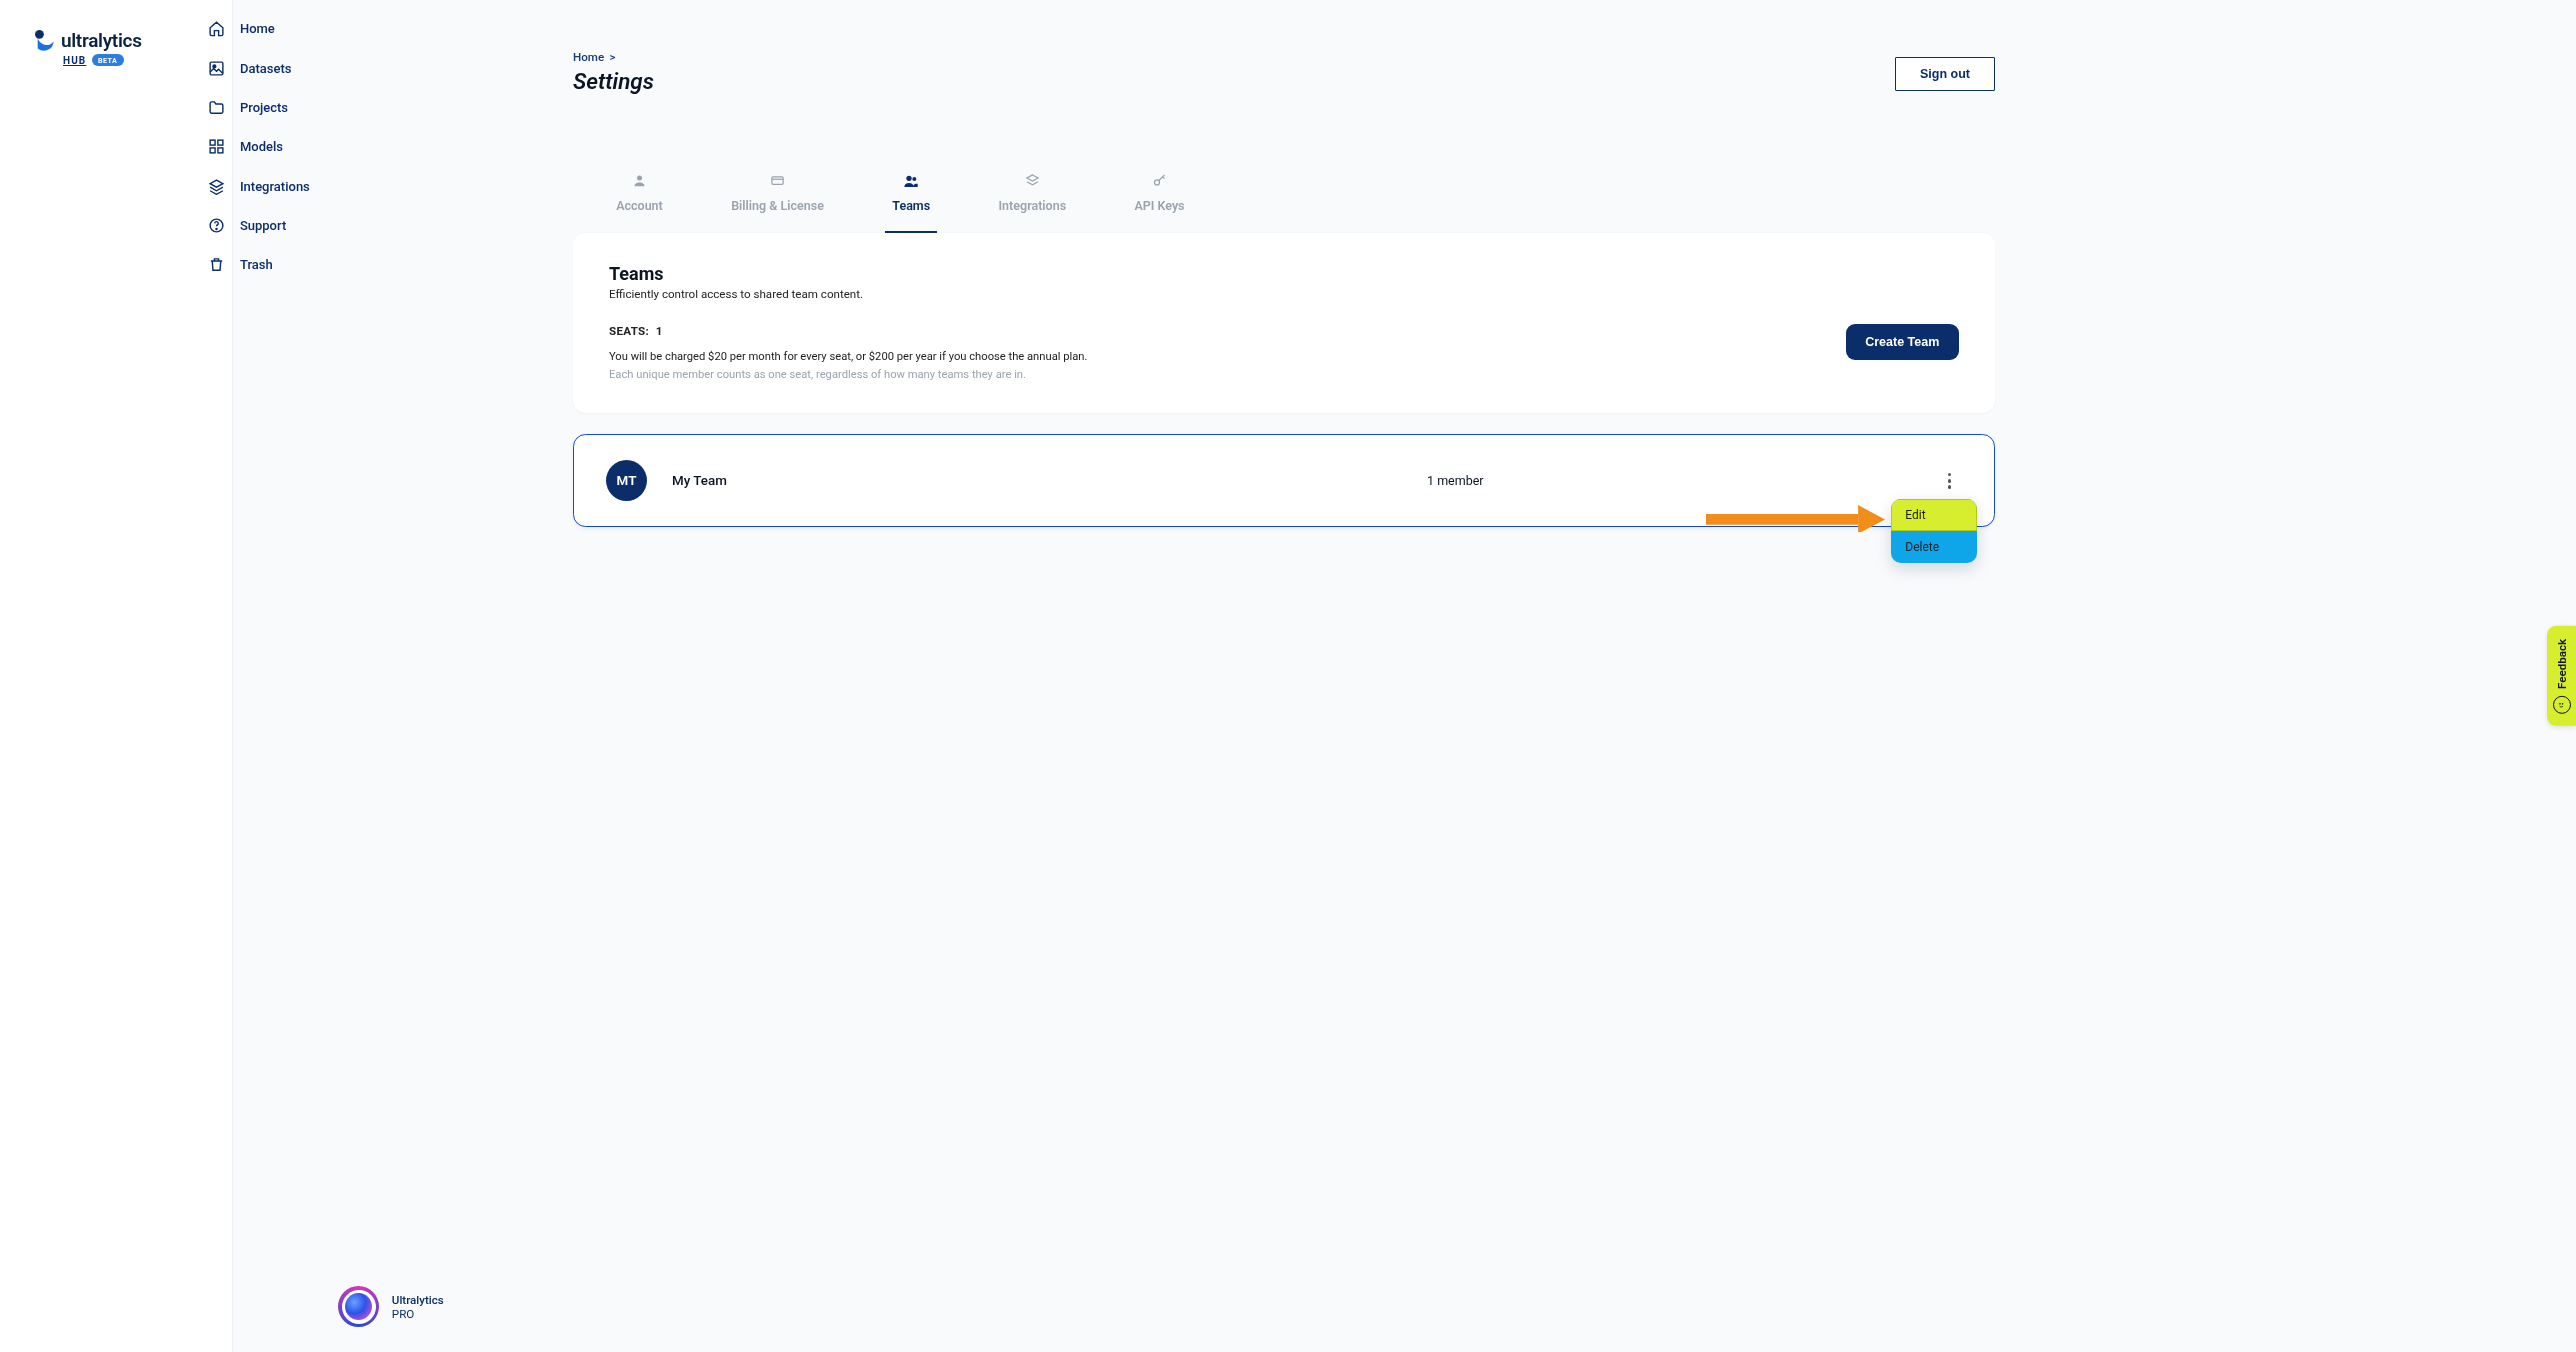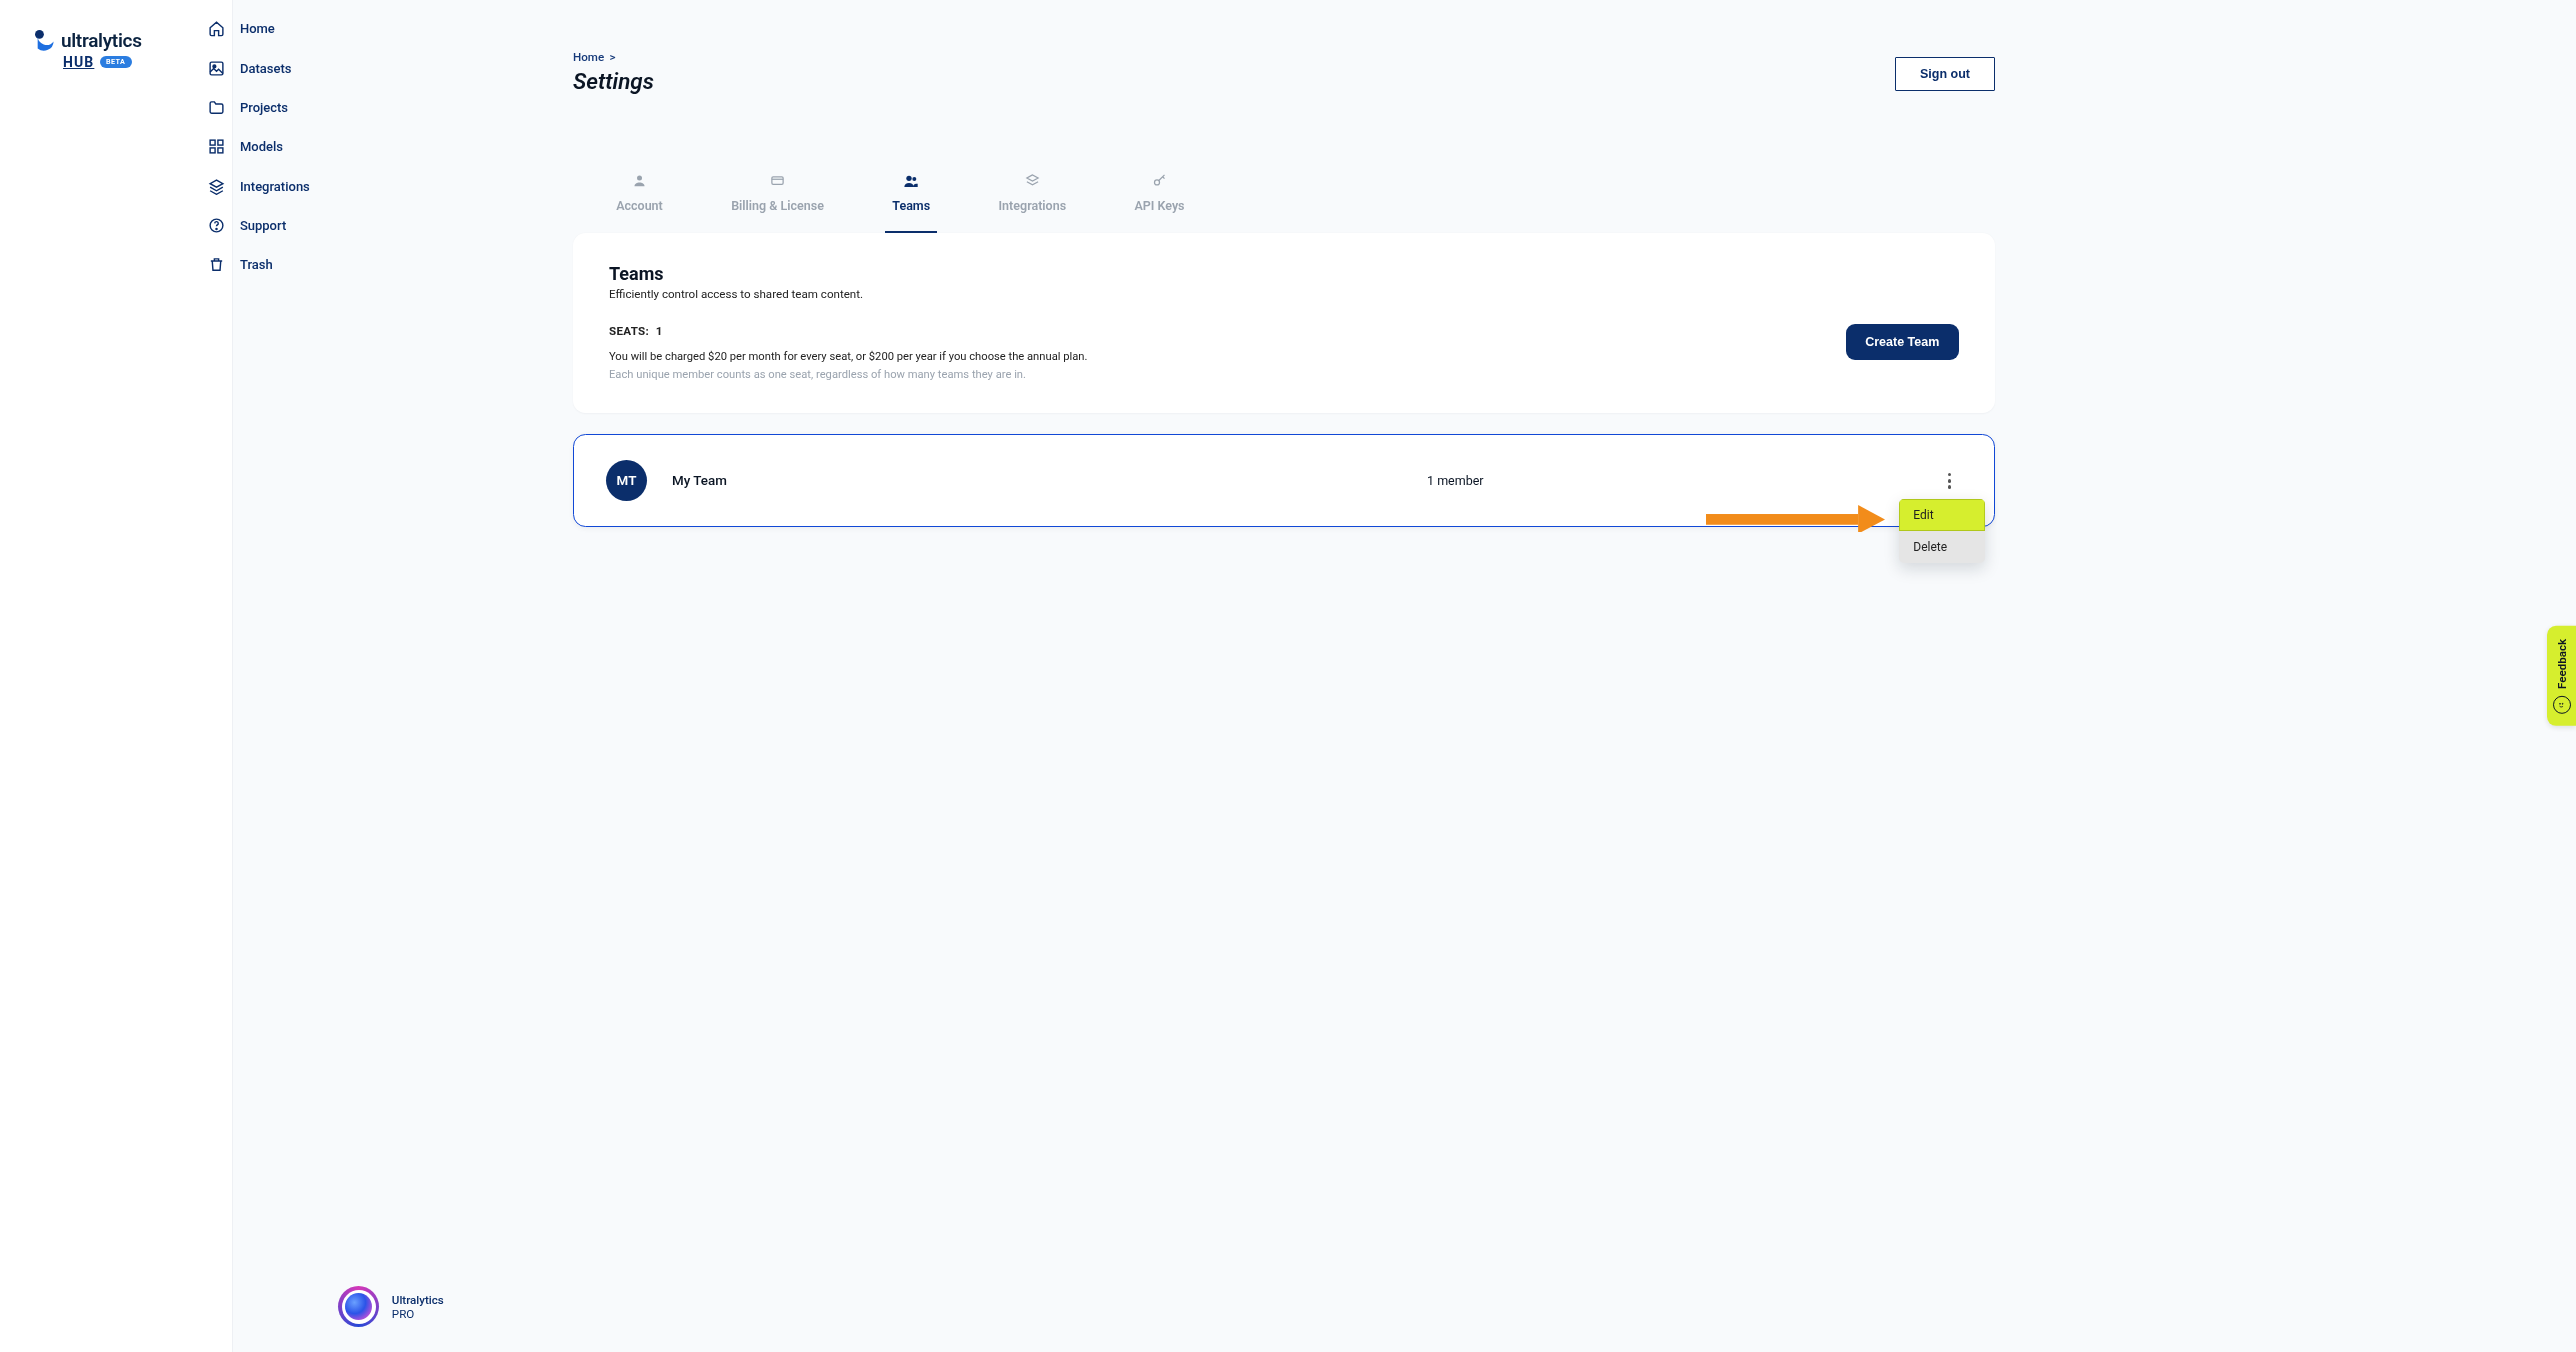--- a/index.html
+++ b/index.html
@@ -40,21 +40,21 @@
     letter-spacing: -0.3px;
   }
   .hub-row {
     display: flex;
     align-items: center;
     gap: 5.4px;
     margin-left: 29px;
     margin-top: 1.8px;
   }
   .hub-text {
-    font-size: 14px;
+    font-size: 10px;
     font-weight: 700;
     letter-spacing: 1.1px;
     color: #0b2e6b;
     text-decoration: underline;
   }
   .beta-pill {
     background: #2b7de0;
     color: #fff;
     font-size: 7.2px;
     font-weight: 700;
@@ -211,24 +211,24 @@
   .kebab {
     margin-left:auto; width:25px; height:25px; display:flex; flex-direction:column;
     align-items:center; justify-content:center; gap:2.7px; cursor:pointer;
     color:#444;
   }
   .kebab span { width:3.6px; height:3.6px; background:#555; border-radius:50%; }
 
   
   .menu {
     position:absolute;
-    right: 9px;
+    right: 17px;
     top: 64px;
-    background:#e5e5e5;
-    border-radius:5px;
+    background:#0ea5e9;
+    border-radius:10px;
     box-shadow: 0 5.4px 16px rgba(16,24,40,0.15);
     min-width: 86px;
     z-index: 20;
     overflow:hidden;
   }
   .menu-item {
     padding: 9px 14.3px;
     font-size: 12px;
     color:#222;
     cursor:pointer;

